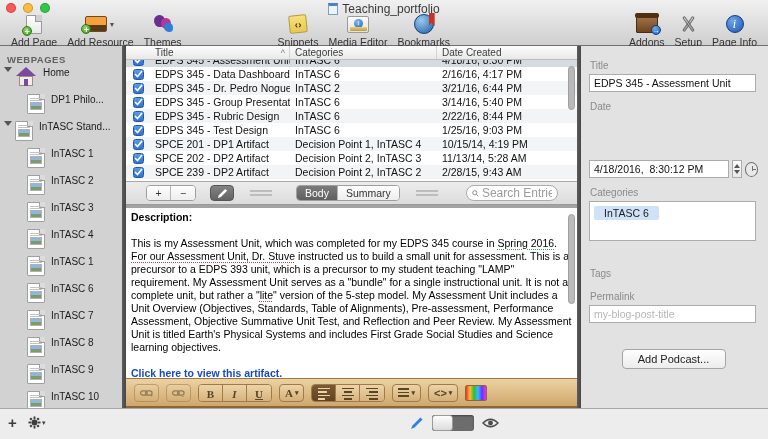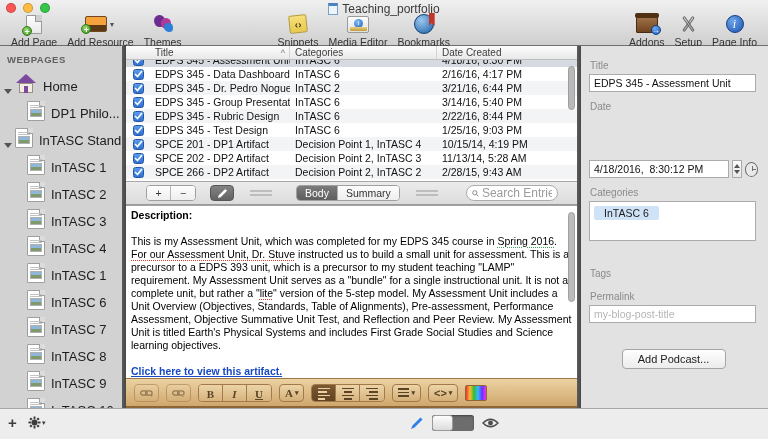--- a/index.html
+++ b/index.html
@@ -70,21 +70,21 @@
     border-left:4px solid transparent; border-right:4px solid transparent; border-bottom:7px solid #7cb35e; }
   .cloud-shape .stem { position:absolute; left:10px; top:9px; width:4px; height:5px; background:#7cb35e; }
   .info-shape { width:18px; height:18px; border-radius:50%;
     background:radial-gradient(circle at 35% 30%, #6fa5e8, #1b55b4); border:1px solid #123c82;
     color:#fff; font-size:12px; font-style:italic; font-family:"Liberation Serif",serif;
     text-align:center; line-height:17px; }
 
   
   .sidebar { position:absolute; left:0; top:46px; width:122px; height:362px; background:#d2d2d2; overflow:hidden; }
   .sb-header { font-size:9.5px; font-weight:bold; color:#5f5f5f; letter-spacing:.5px; padding:8px 0 2px 7px; }
-  .sb-item { position:relative; height:27px; display:flex; align-items:flex-end; font-size:13px; color:#1c1c1c; }
+  .sb-item { position:relative; height:27px; display:flex; align-items:flex-start; font-size:10px; color:#1c1c1c; }
   .sb-item .disc { width:0; height:0; border-left:4px solid transparent; border-right:4px solid transparent;
     border-top:5px solid #555; margin:0 3px 0 4px; flex:none; }
   .sb-item.lvl1 { padding-left:12px; }
   .sb-item.lvl0 { padding-left:0; }
   .sb-item .label { margin-left:6px; white-space:nowrap; overflow:hidden; }
   .mini-page { position:relative; width:18px; height:20px; background:#fff; border:1px solid #9f9f9f;
     border-radius:1px; flex:none; }
   .mini-page:before { content:""; position:absolute; right:-1px; top:-1px; width:5px; height:5px;
     background:#dcdcdc; border-left:1px solid #9f9f9f; border-bottom:1px solid #9f9f9f; }
   .mini-page .img { position:absolute; left:2px; bottom:3px; width:12px; height:8px;
@@ -144,21 +144,21 @@
     background:linear-gradient(#838383,#636363); border:1px solid #565656;
     display:flex; align-items:center; justify-content:center; }
   .grip { width:22px; height:6px; border-top:2px solid #bdbdbd; border-bottom:2px solid #bdbdbd; margin-left:16px; }
   .bodyseg { margin-left:24px; }
   .search { margin-left:28px; width:92px; height:16px; border:1px solid #adadad; border-radius:9px;
     background:#fff; display:flex; align-items:center; padding:0 5px; gap:3px; }
   .search input { border:none; outline:none; width:70px; font-size:12px; color:#333; background:transparent; }
   .search input::placeholder { color:#9b9b9b; }
 
   
-  .editor { flex:1; background:#fff; border-top:1px solid #a3a3a3; position:relative; overflow:hidden;
+  .editor { flex:1; background:#fff; border-top:3px solid #a3a3a3; position:relative; overflow:hidden;
     padding:3px 2px 0 5px; font-size:10.5px; line-height:13px; color:#000; }
   .editor p { margin-bottom:13px; }
   .editor .hd { font-weight:bold; margin-bottom:13px; }
   .sq-red { text-decoration:underline dotted #e03a2f 1px; text-underline-offset:2px; }
   .sq-green { text-decoration:underline dotted #3aa05a 1px; text-underline-offset:2px; }
   a.lnk { color:#1749c4; font-weight:bold; text-decoration:underline; }
   .ed-scroll { position:absolute; right:2px; top:6px; width:7px; height:90px;
     background:#bcbcbc; border:1px solid #a0a0a0; border-radius:4px; }
 
   
@@ -551,21 +551,21 @@
           <span class="cell c-date">11/13/14, 5:28 AM</span>
         </div>
         <div class="trow">
           <span class="cell c-check">
             <span class="cbx">
               <svg width="9" height="8" viewBox="0 0 9 8">
                 <polyline points="1,4 3.5,6.5 8,1" fill="none" stroke="#fff" stroke-width="1.6"></polyline>
               </svg>
             </span>
           </span>
-          <span class="cell c-title">SPCE 266 - DP2 Artifact</span>
+          <span class="cell c-title">SPCE 239 - DP2 Artifact</span>
           <span class="cell c-cat">Decision Point 2, InTASC 2</span>
           <span class="cell c-date">2/28/15, 9:43 AM</span>
         </div>
         <div class="tb-scroll"></div>
     </div>
 
     <div class="controls">
       <div class="seg addrem">
         <div class="s">+</div>
         <div class="s">−</div>

